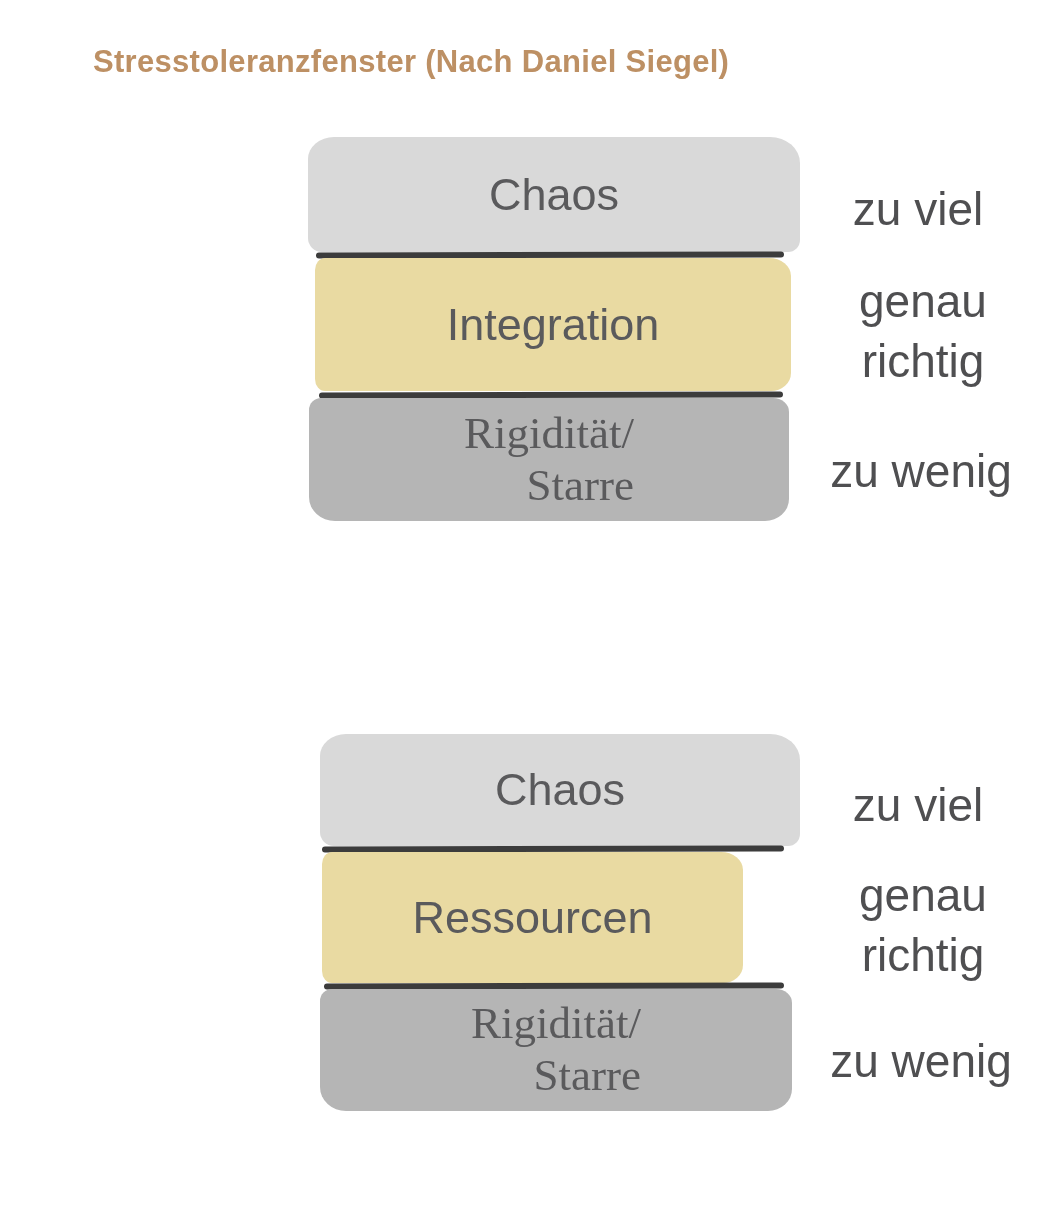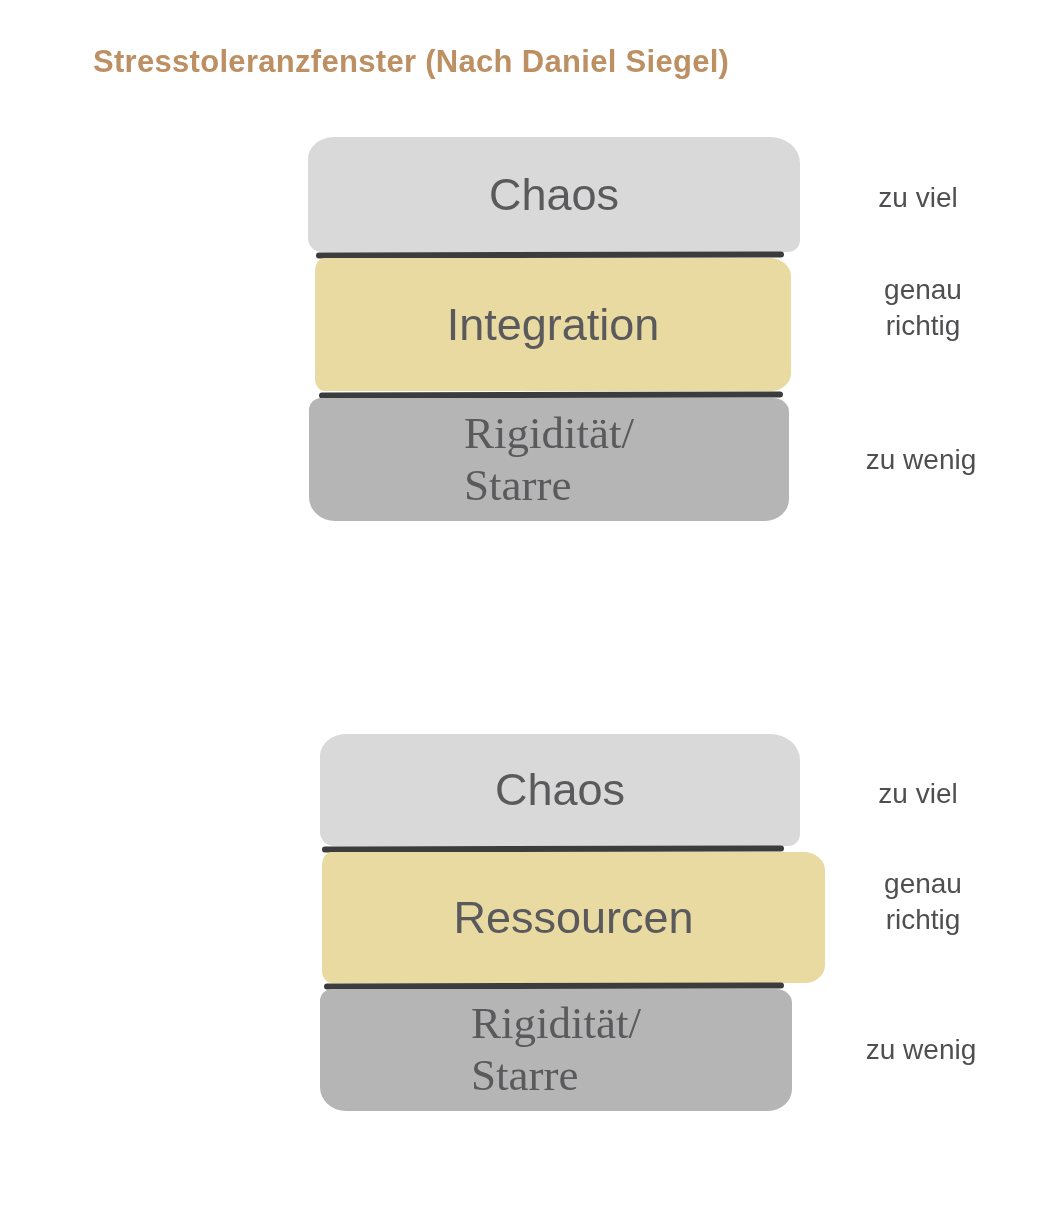--- a/index.html
+++ b/index.html
@@ -29,21 +29,21 @@
   .band {
     position: absolute;
     display: flex;
     align-items: center;
     justify-content: center;
   }
   .band-label {
     font-size: 45px;
     font-weight: 400;
     color: #5a5a5c;
-    text-align: left;
+    text-align: right;
     line-height: 1.15;
     white-space: pre-line;
   }
   .band.chaos {
     background: #d9d9d9;
     border-radius: 26px 30px 12px 14px / 22px 26px 12px 14px;
   }
   .band.middle {
     background: #e9daa2;
     border-radius: 10px 22px 20px 10px / 12px 18px 18px 12px;
@@ -57,41 +57,41 @@
     position: absolute;
     height: 6px;
     background: #3c3c3c;
     border-radius: 4px;
     transform: rotate(-0.15deg);
   }
   .side {
     position: absolute;
     width: 250px;
     text-align: center;
-    font-size: 28px;
+    font-size: 46px;
     font-weight: 400;
     color: #4f4f51;
     line-height: 1.3;
     white-space: pre-line;
   }
 
   
   .b1c { left: 270px; top: 137px; width: 492px; height: 115px; }
   .s1a { left: 278px; top: 252px; width: 468px; }
   .b1m { left: 277px; top: 258px; width: 476px; height: 133px; }
   .s1b { left: 281px; top: 392px; width: 464px; }
   .b1r { left: 271px; top: 398px; width: 480px; height: 123px; }
   .l1a { left: 755px; top: 180px; }
   .l1b { left: 760px; top: 272px; }
   .l1c { left: 758px; top: 442px; }
 
   
   .b2c { left: 282px; top: 734px; width: 480px; height: 112px; }
   .s2a { left: 284px; top: 846px; width: 462px; }
-  .b2m { left: 284px; top: 852px; width: 503px; height: 131px; }
+  .b2m { left: 284px; top: 852px; width: 421px; height: 131px; }
   .s2b { left: 286px; top: 983px; width: 460px; }
   .b2r { left: 282px; top: 989px; width: 472px; height: 122px; }
   .l2a { left: 755px; top: 776px; }
   .l2b { left: 760px; top: 866px; }
   .l2c { left: 758px; top: 1032px; }
 </style>
 </head>
 <body>
 
 <div class="canvas">

